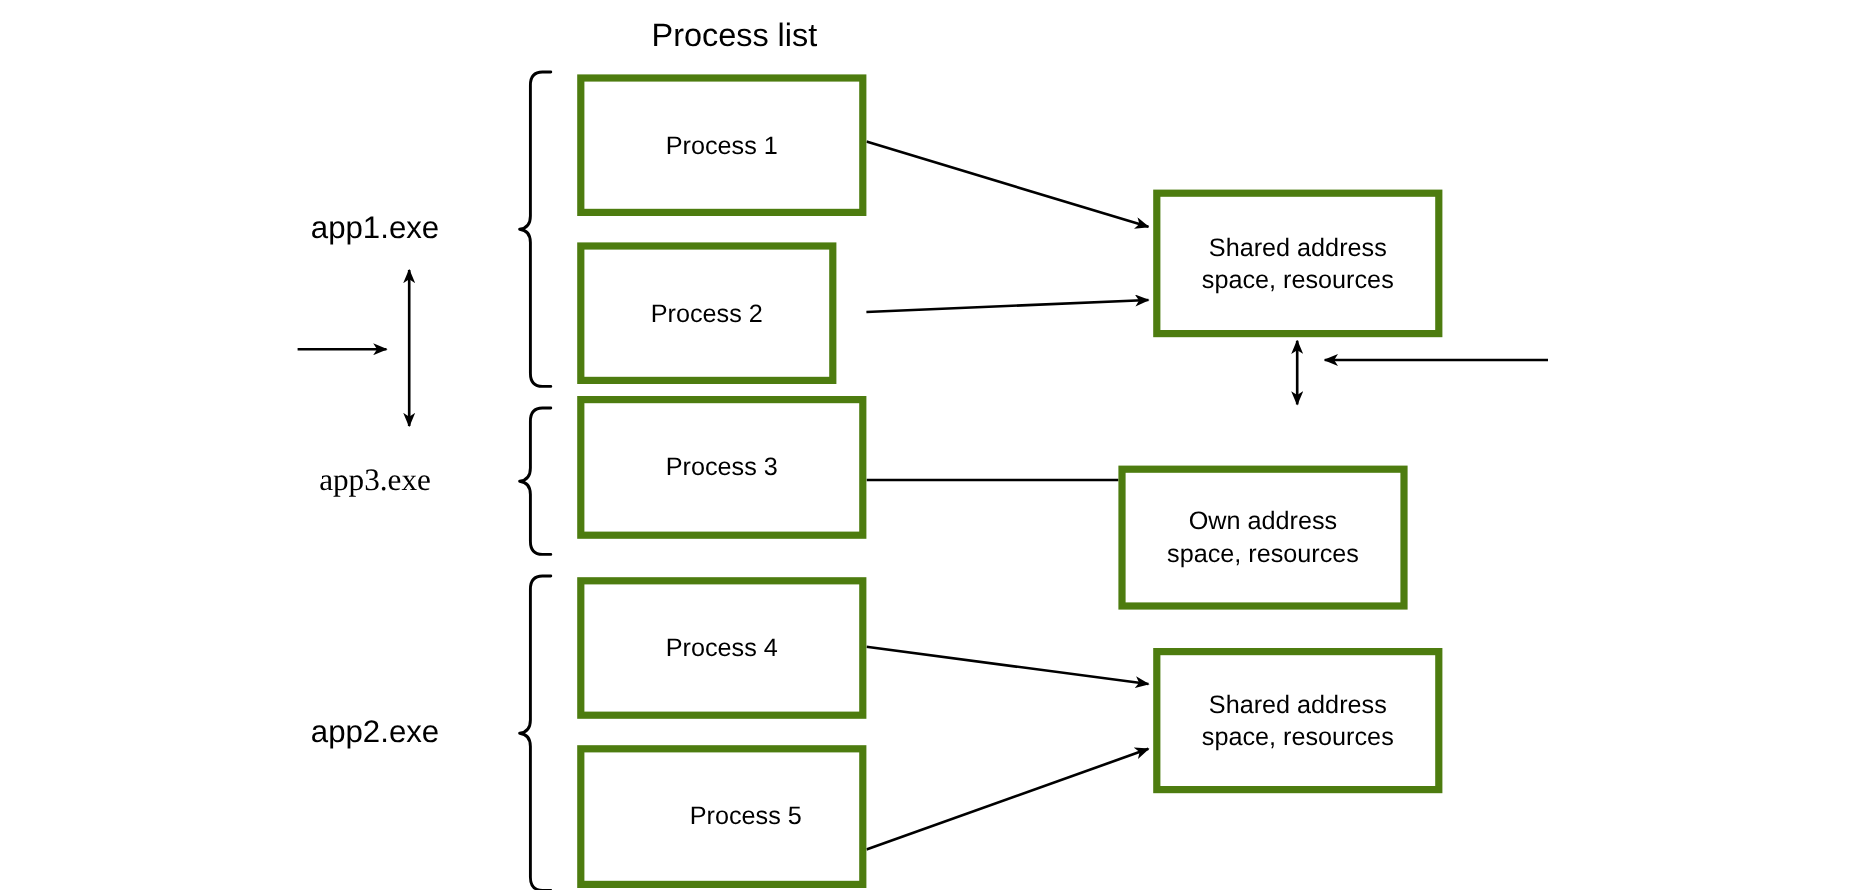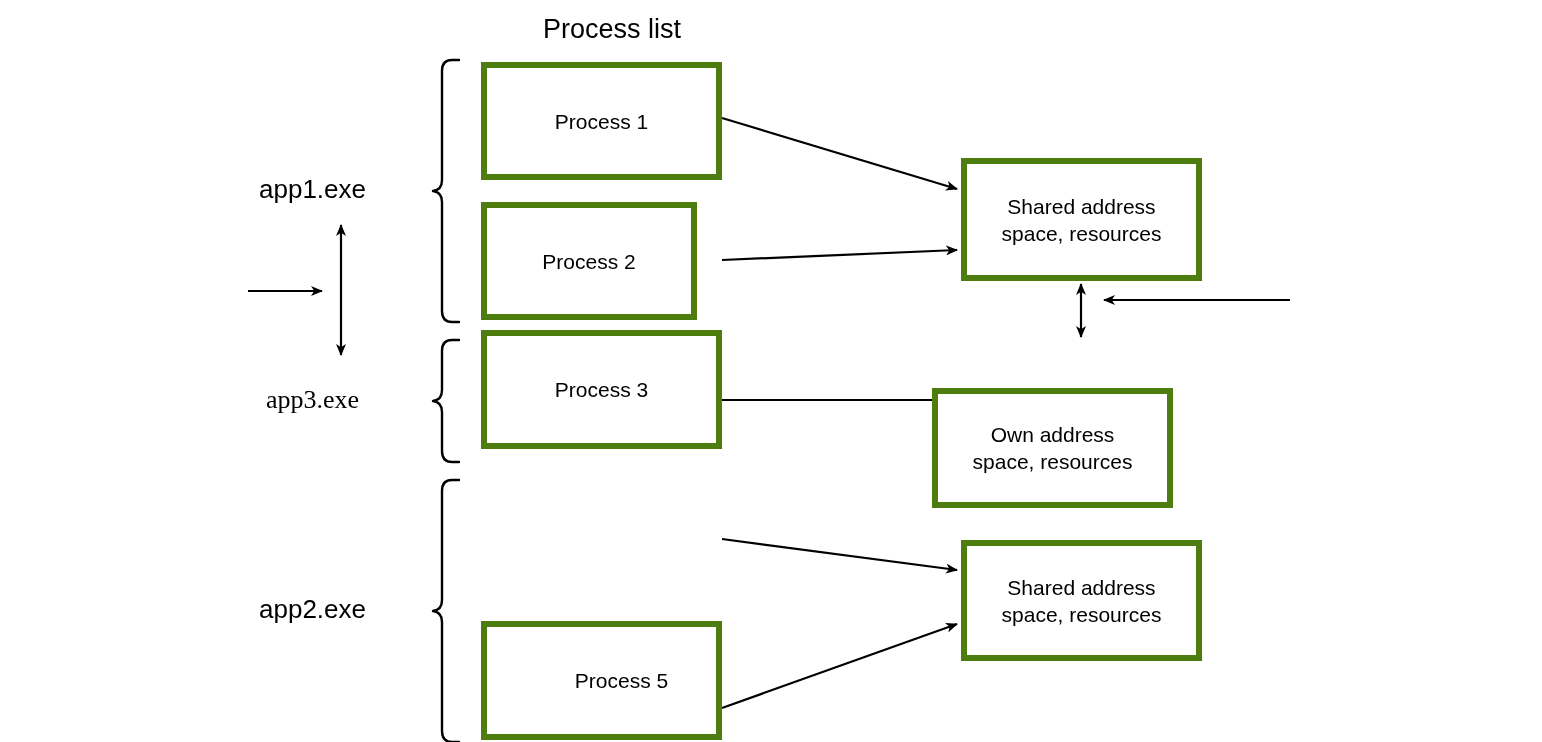--- a/index.html
+++ b/index.html
@@ -111,20 +111,23 @@
 
   <div class="node-box" style="left:481px; top:62px; width:241px; height:118px;">
     <span class="node-label">Process 1</span>
   </div>
   <div class="node-box" style="left:481px; top:202px; width:216px; height:118px;">
     <span class="node-label">Process 2</span>
   </div>
   <div class="node-box" style="left:481px; top:330px; width:241px; height:119px;text-align:center;">
     <span class="node-label">Process 3</span>
   </div>
+  <div class="node-box" style="left:481px; top:481px; width:241px; height:118px;">
+    <span class="node-label">Process 4</span>
+  </div>
   <div class="node-box" style="left:481px; top:621px; width:241px; height:119px;padding-left:40px;">
     <span class="node-label">Process 5</span>
   </div>
 
   <div class="node-box" style="left:961px; top:158px; width:241px; height:123px;">
     <span class="node-label">Shared address
 space, resources</span>
   </div>
   <div class="node-box" style="left:932px; top:340px; width:241px; height:120px;margin-top:48px;">
     <span class="node-label">Own address

